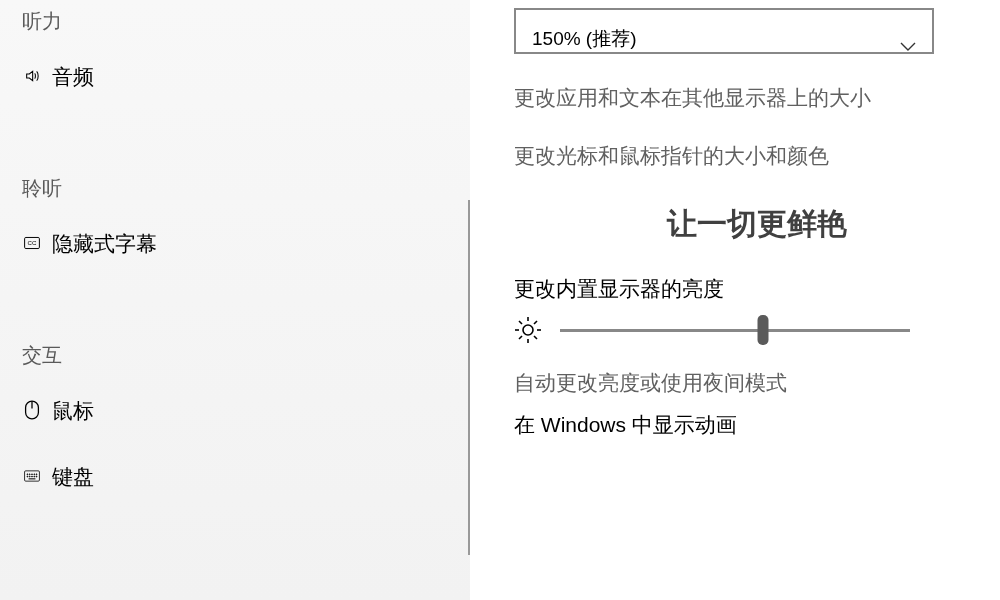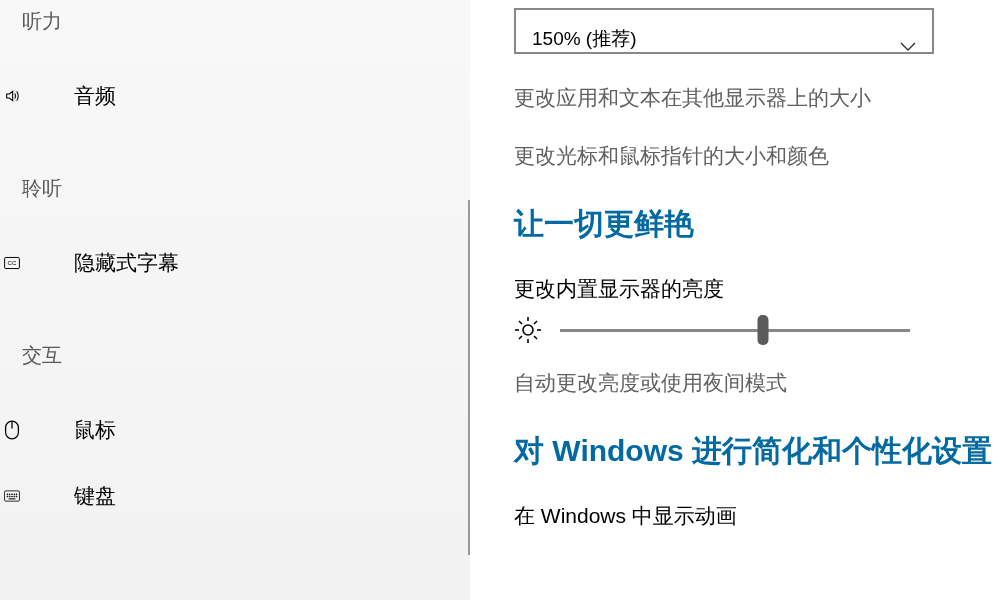--- a/index.html
+++ b/index.html
@@ -27,27 +27,26 @@
       background: #999;
     }
     .sidebar-header {
       font-size: 20px;
       color: #5a5a5a;
       margin-top: 8px;
       margin-bottom: 28px;
     }
     .sidebar-item {
       display: flex;
-      align-items: center;
+      align-items: flex-start;
       height: 66px;
       cursor: pointer;
       margin-left: -22px;
-      padding-left: 4px;
+      padding-left: 24px;
       margin-right: 4px;
-      gap: 42px;
     }
     .sidebar-item.highlighted {
       background: #e0e0e0;
       border: 4px solid #ee0000;
     }
     .sidebar-icon {
       width: 16px;
       height: 26px;
       margin-right: 12px;
       display: flex;
@@ -80,23 +79,24 @@
     }
     .link-text {
       font-size: 21px;
       color: #606060;
       margin-bottom: 30px;
       cursor: pointer;
     }
     .section-title {
       font-size: 30px;
       font-weight: 600;
-      color: #0369a1;
+      color: #404040;
       margin-top: 34px;
       margin-bottom: 30px;
+      text-align: center;
     }
     .sub-label {
       font-size: 21px;
       color: #000;
       margin-bottom: 12px;
       font-family: Liberation Mono, monospace;
     }
     .slider-row {
       display: flex;
       align-items: center;
@@ -238,16 +238,15 @@
       </svg>
     </span>
     <div class="slider">
       <div class="slider-track"></div>
       <div class="slider-thumb"></div>
     </div>
   </div>
 
   <div class="hint-text">自动更改亮度或使用夜间模式</div>
 
-  <div class="section-title">对 Windows 进行简化和个性化设置</div>
 
   <div class="toggle-label">在 Windows 中显示动画</div>
 </div>
 
 </body></html>

